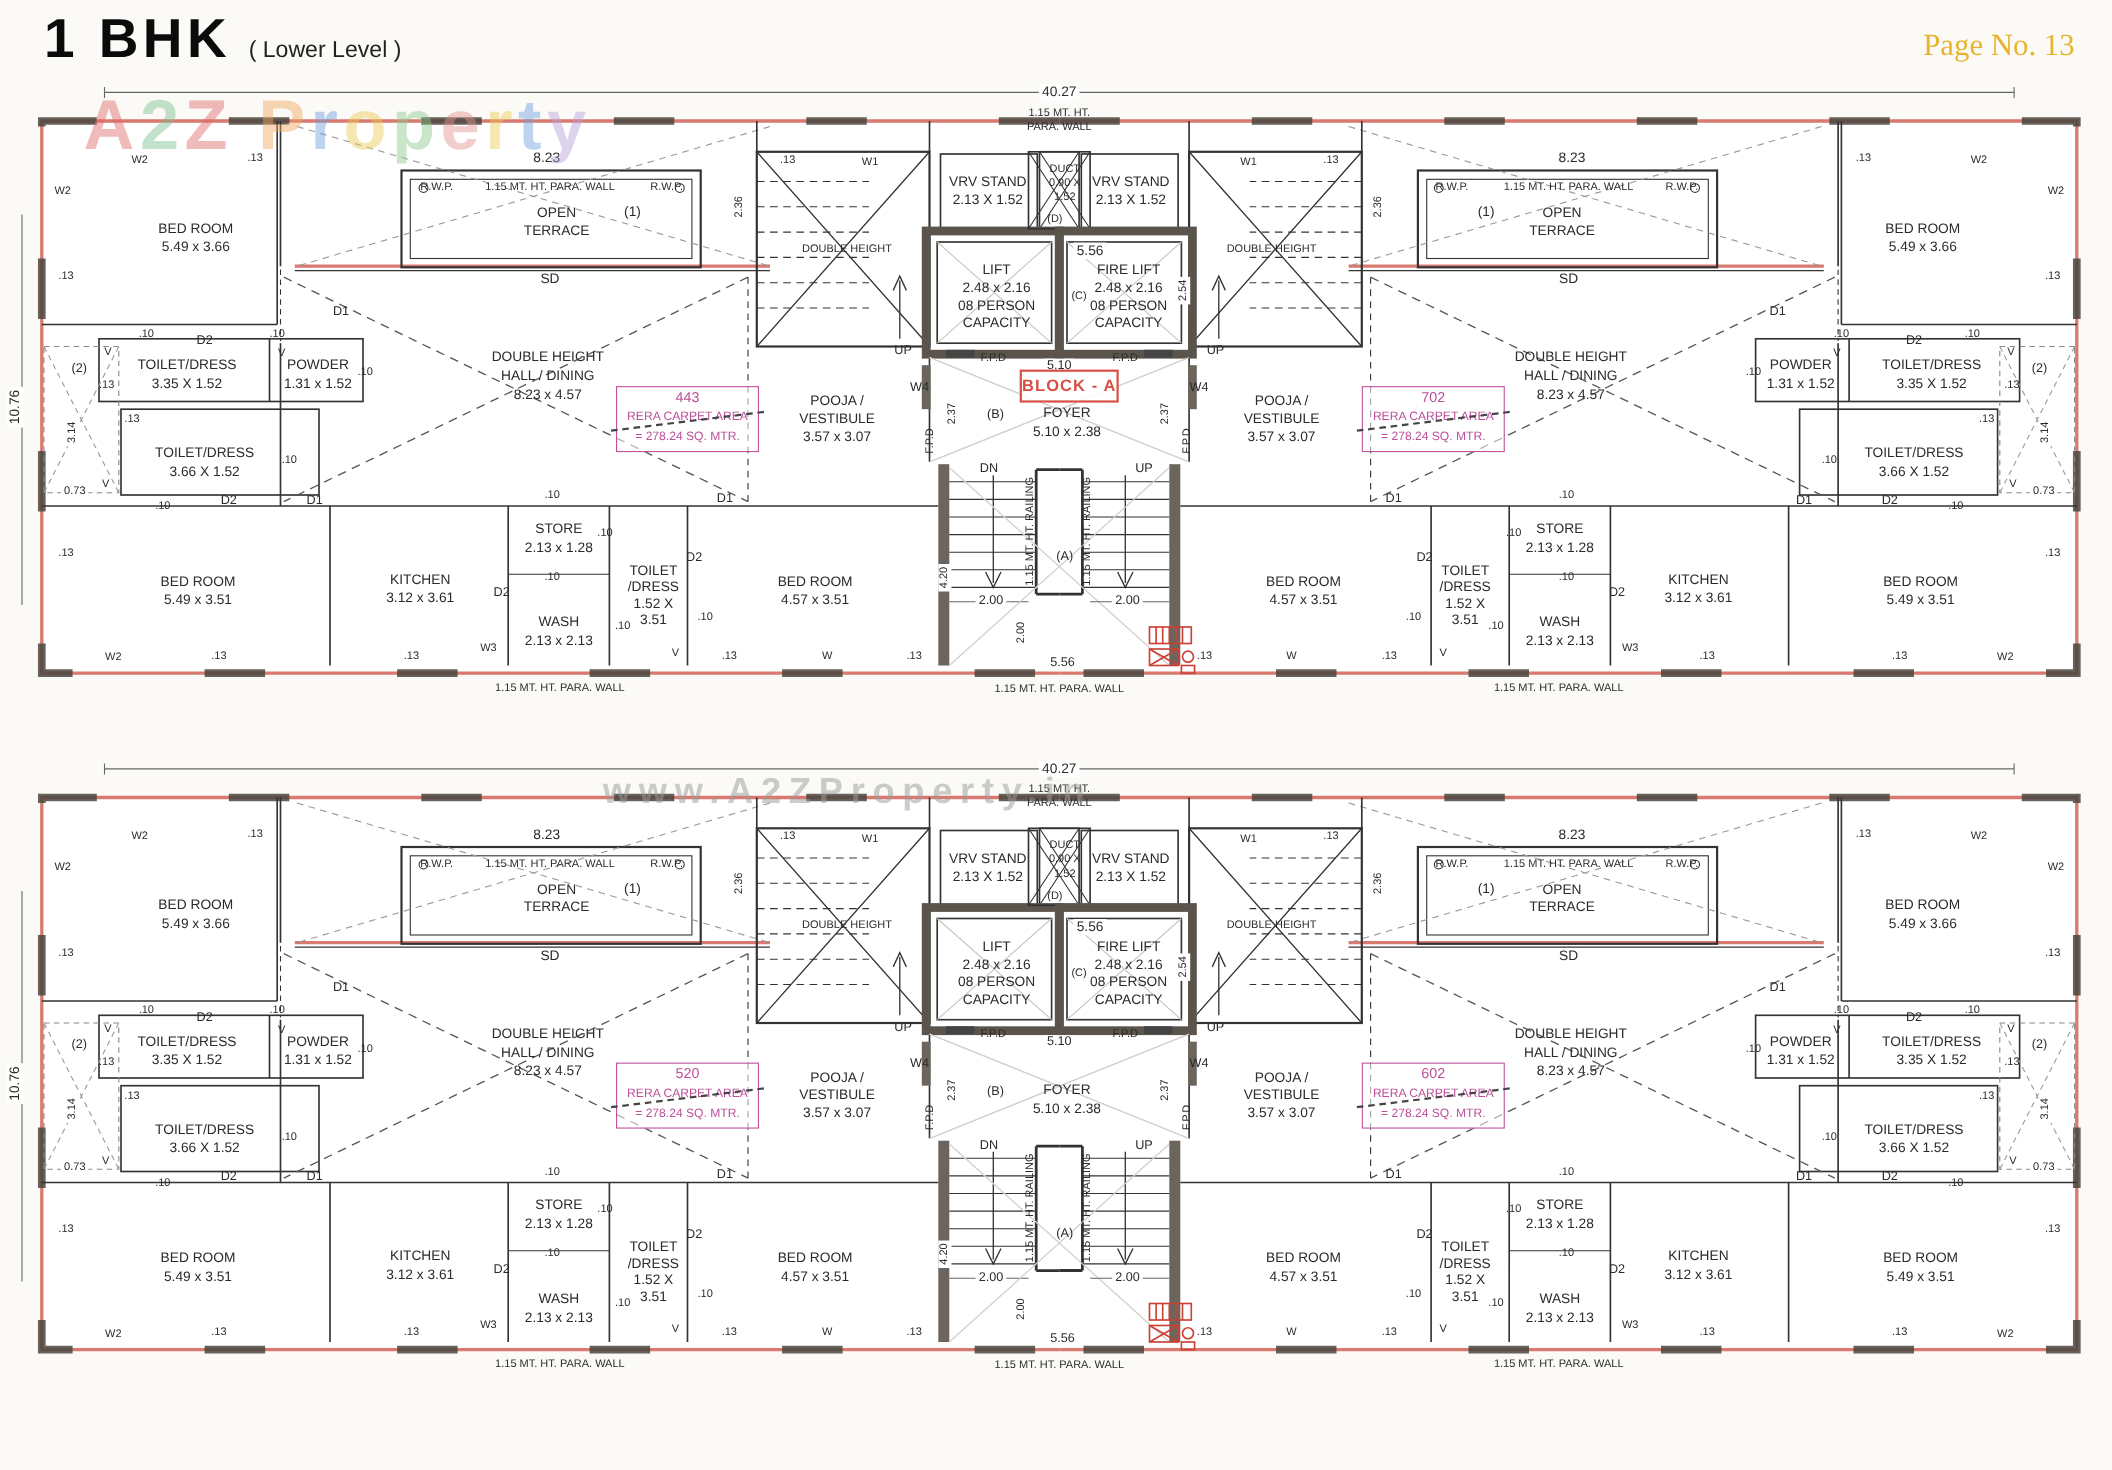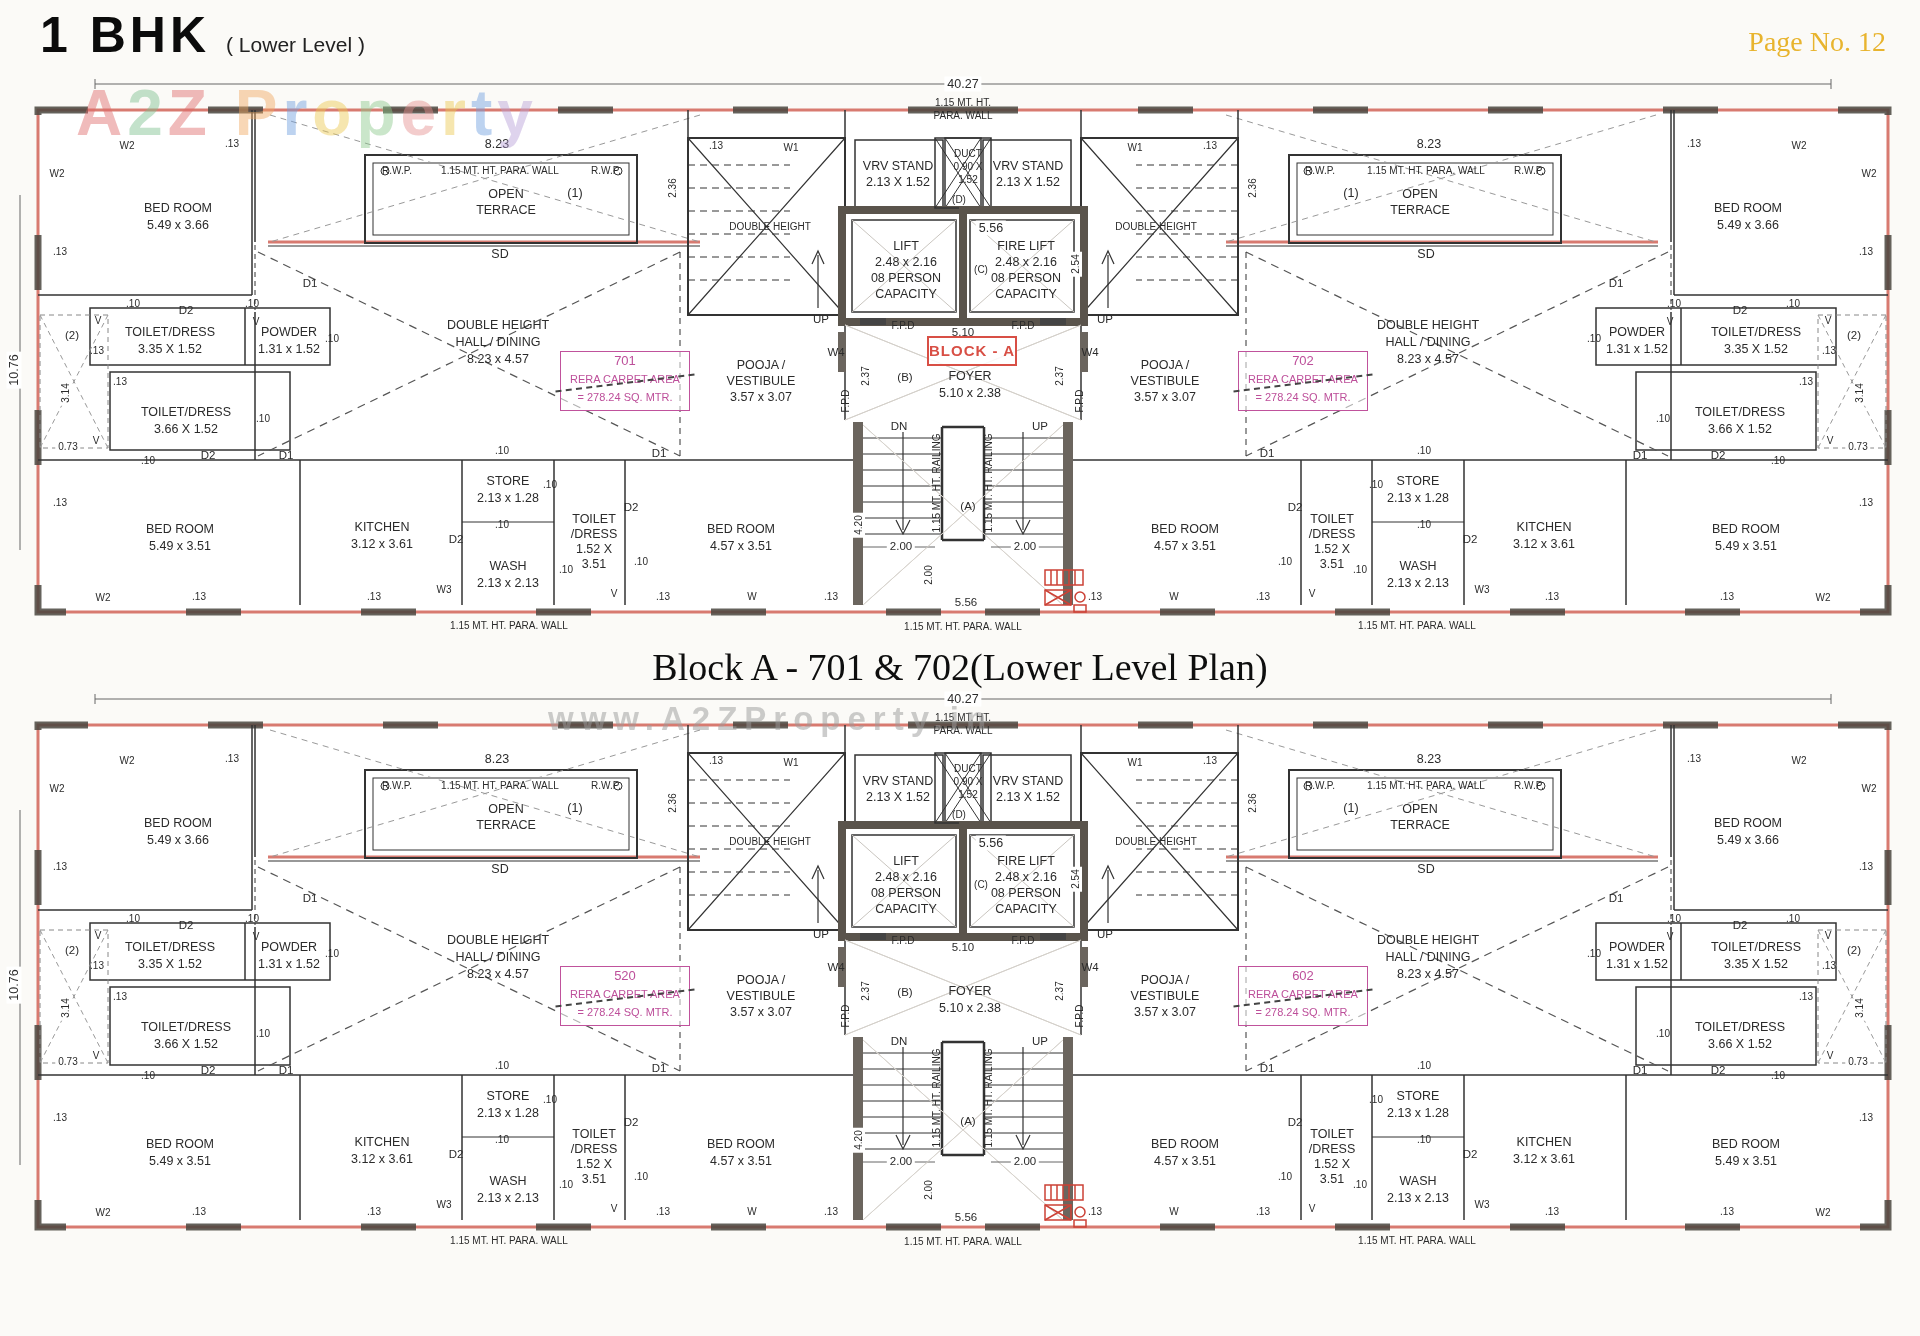--- a/index.html
+++ b/index.html
@@ -90,21 +90,21 @@
       <path d="M863,355 L1063,535 M1063,355 L863,535" stroke="#d8d4ce" stroke-width="1"></path>
       <path d="M863,477 H935" stroke="#666" stroke-width="1"></path>
     </g>
   </defs>
 </svg>
 
 <div class="header">
   <span class="t-bold">1 BHK</span>
   <span class="t-note">( Lower Level )</span>
 </div>
-<div class="page-no">Page No. 12</div>
+<div class="page-no">Page No. 13</div>
 
 <div class="wm-main" id="wm-main"><span style="color: rgb(224, 106, 106);">A</span><span style="color: rgb(123, 191, 142);">2</span><span style="color: rgb(224, 106, 106);">Z</span><span style="color: rgb(111, 159, 224);"> </span><span style="color: rgb(240, 168, 96);">P</span><span style="color: rgb(111, 159, 224);">r</span><span style="color: rgb(236, 200, 79);">o</span><span style="color: rgb(140, 201, 140);">p</span><span style="color: rgb(229, 143, 143);">e</span><span style="color: rgb(236, 200, 79);">r</span><span style="color: rgb(111, 159, 224);">t</span><span style="color: rgb(184, 160, 216);">y</span></div>
 <div class="wm-sub">www.A2ZProperty.in</div>
 
 <div id="plans">
     <div class="block" style="top: 70px;">
       <svg class="geo" width="1920" height="570" viewBox="0 0 1920 570">
         <rect x="38" y="40" width="1850" height="502" fill="#ffffff"></rect>
         <use href="#plan-geo"></use>
         <use href="#plan-geo" transform="translate(1926,0) scale(-1,1)"></use>
@@ -310,41 +310,40 @@
       <span class="lbl xs" style="left: 1417px; top: 556px;">1.15 MT. HT. PARA. WALL</span>
       <span class="lbl" style="left: 741px; top: 459px;">BED ROOM</span>
       <span class="lbl" style="left: 1185px; top: 459px;">BED ROOM</span>
       <span class="lbl" style="left: 741px; top: 476px;">4.57 x 3.51</span>
       <span class="lbl" style="left: 1185px; top: 476px;">4.57 x 3.51</span>
       <span class="lbl xs" style="left: 752px; top: 527px;">W</span>
       <span class="lbl xs" style="left: 1174px; top: 527px;">W</span>
       <span class="lbl xs" style="left: 831px; top: 527px;">.13</span>
       <span class="lbl xs" style="left: 1095px; top: 527px;">.13</span>
       <div class="rera" style="left: 560px; top: 281px;">
-        <div class="unit">701</div>
+        <div class="unit">443</div>
         <div>RERA CARPET AREA</div>
         <div>= 278.24 SQ. MTR.</div>
         <div class="strike"></div>
       </div>
       <div class="rera" style="left: 1238px; top: 281px;">
         <div class="unit">702</div>
         <div>RERA CARPET AREA</div>
         <div>= 278.24 SQ. MTR.</div>
         <div class="strike"></div>
       </div>
       <div class="blocktag" style="left: 927px; top: 266px;">BLOCK - A</div>
       <div class="sofa" style="left: 1042px; top: 498px;"><svg width="48" height="46" viewBox="0 0 48 46" fill="none" stroke="#cc4136" stroke-width="1.5">
           <rect x="3" y="2" width="38" height="15"></rect>
           <path d="M9,2 V17 M15,2 V17 M21,2 V17 M27,2 V17 M33,2 V17"></path>
           <rect x="3" y="22" width="26" height="15"></rect>
           <path d="M3,22 L29,37 M29,22 L3,37"></path>
           <circle cx="38" cy="29" r="5"></circle>
           <rect x="32" y="37" width="12" height="7"></rect>
         </svg></div>
-      <div class="caption" style="top: 575px;">Block A - 701 &amp;  702(Lower Level Plan)</div>
     </div>
     <div class="block" style="top: 685px;">
       <svg class="geo" width="1920" height="570" viewBox="0 0 1920 570">
         <rect x="38" y="40" width="1850" height="502" fill="#ffffff"></rect>
         <use href="#plan-geo"></use>
         <use href="#plan-geo" transform="translate(1926,0) scale(-1,1)"></use>
         <path d="M20,125 V480" stroke="#666" stroke-width="1"></path>
       </svg>
       <span class="lbl bg" style="left: 963px; top: 14px;">40.27</span>
       <span class="lbl xs" style="left: 963px; top: 33px;">1.15 MT. HT.</span>

